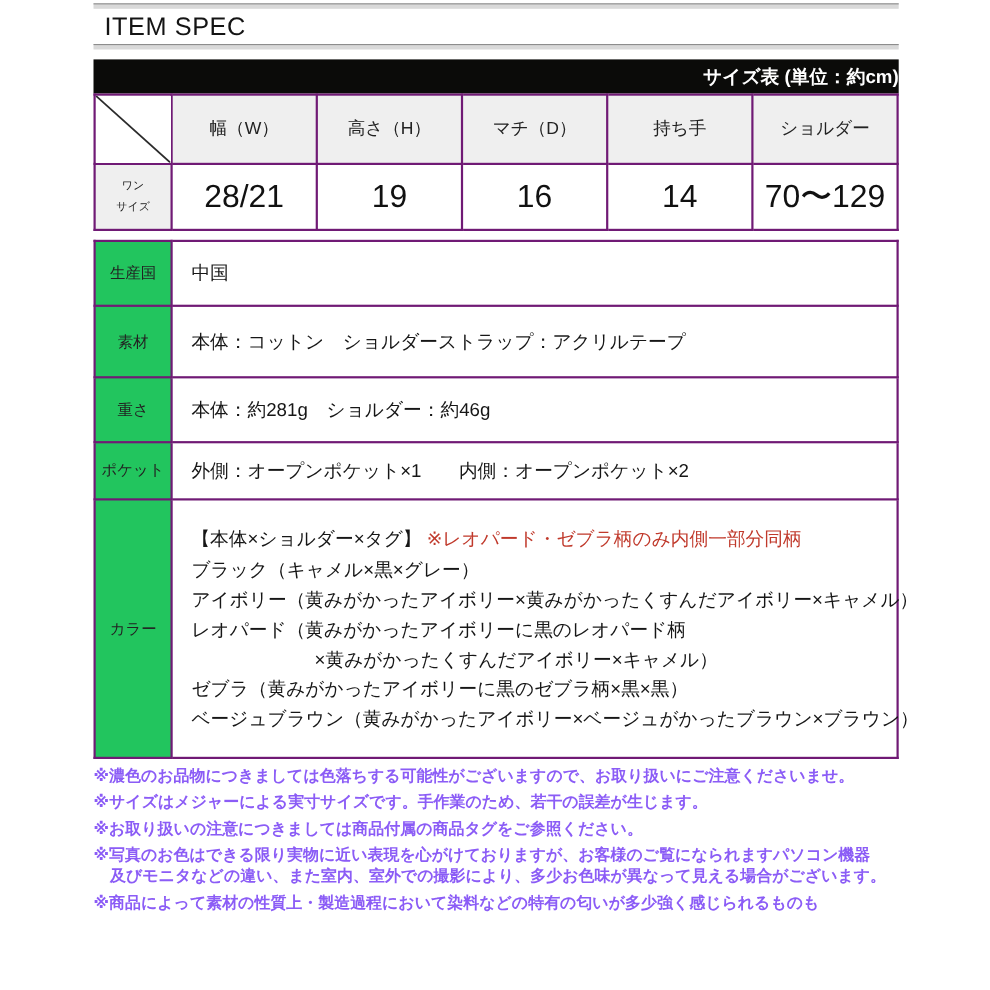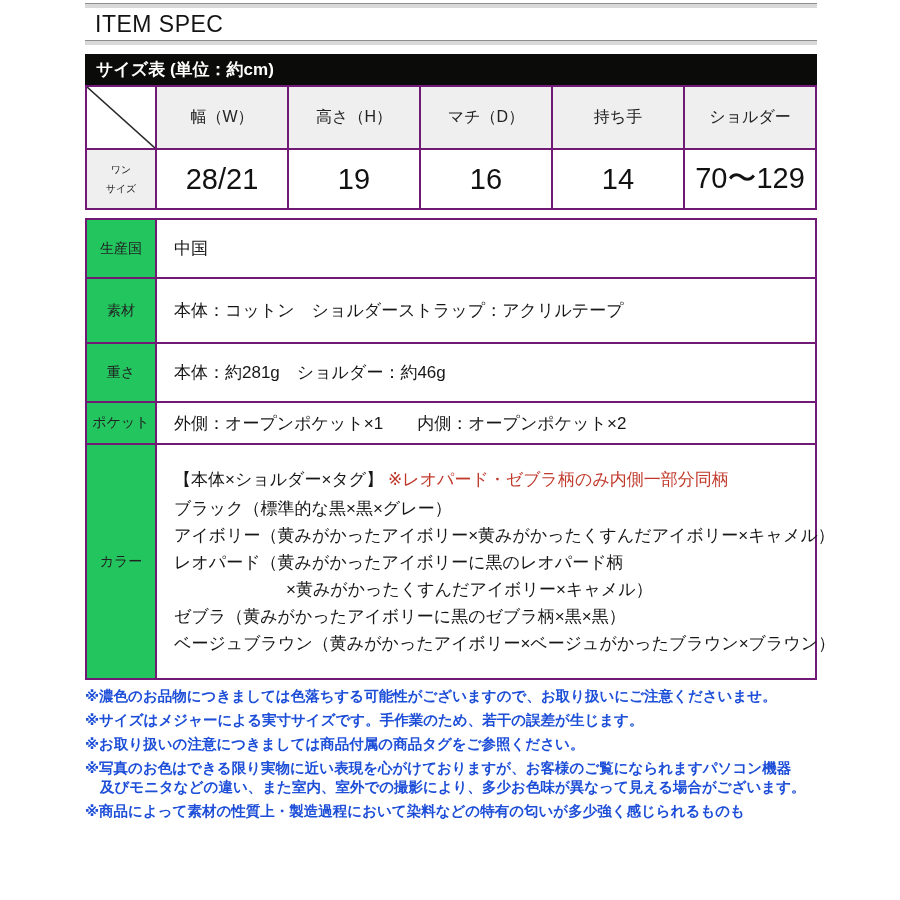--- a/index.html
+++ b/index.html
@@ -19,20 +19,21 @@
     margin:0;padding:3px 0 2px 10px;
     font-size:23px;font-weight:500;letter-spacing:0.5px;color:#141414;
   }
 
   
   .black-bar{
     margin-top:9px;height:31px;line-height:31px;
     background:#0b0b09;color:#ffffff;
     font-size:17px;font-weight:700;padding-left:11px;
     box-sizing:border-box;
+    text-align:right;
   }
 
   
   table{border-collapse:collapse;table-layout:fixed;width:732px;}
   td{border:2px solid #701a75;box-sizing:border-box;}
   .size-table td.head{
     background:#efefef;text-align:center;vertical-align:middle;
     font-size:16px;font-weight:500;color:#222;
   }
   .size-table tr.header-row{height:63px;}
@@ -54,30 +55,30 @@
     font-size:14px;font-weight:500;color:#222;padding:0 2px;
   }
   .detail-table td.value{
     background:#fff;vertical-align:middle;
     font-size:17px;font-weight:500;color:#161616;
     padding-left:17px;
   }
   tr.r-country{height:59px;}
   tr.r-material{height:65px;}
   tr.r-weight{height:59px;}
-  tr.r-pocket{height:42px;}
+  tr.r-pocket{height:52px;}
   tr.r-color{height:235px;}
   td.color-cell{font-size:16.5px;line-height:27px;padding-right:6px;}
   .color-line{white-space:nowrap;}
   .color-line.cont{padding-left:112px;}
   .color-heading-line{margin-bottom:2px;}
   .red{color:#c0392b;}
 
   
-  .notes{margin-top:7px;font-size:14.5px;font-weight:700;color:#1d4ed8;}
+  .notes{margin-top:7px;font-size:14.5px;font-weight:700;color:#8b5cf6;}
   .note{margin:0 0 5px 0;line-height:19px;}
   .note .line{white-space:nowrap;}
   .note .line.cont{padding-left:15px;}
 </style>
 </head>
 <body>
 
 <div class="page">
   <div class="content">
 
@@ -145,21 +146,21 @@
         <td class="label">ポケット</td>
         <td class="value">外側：オープンポケット×1　　内側：オープンポケット×2</td>
       </tr>
       <tr class="r-color">
         <td class="label">カラー</td>
         <td class="value color-cell">
           <div class="color-line color-heading-line">
             <span>【本体×ショルダー×タグ】</span>
             <span class="red">※レオパード・ゼブラ柄のみ内側一部分同柄</span>
           </div>
-          <div class="color-line">ブラック（標準的な黒×黒×グレー）</div>
+          <div class="color-line">ブラック（キャメル×黒×グレー）</div>
           <div class="color-line">アイボリー（黄みがかったアイボリー×黄みがかったくすんだアイボリー×キャメル）</div>
           <div class="color-line">レオパード（黄みがかったアイボリーに黒のレオパード柄</div>
           <div class="color-line cont">×黄みがかったくすんだアイボリー×キャメル）</div>
           <div class="color-line">ゼブラ（黄みがかったアイボリーに黒のゼブラ柄×黒×黒）</div>
           <div class="color-line">ベージュブラウン（黄みがかったアイボリー×ベージュがかったブラウン×ブラウン）</div>
         </td>
       </tr>
     </tbody>
       </table>
 

